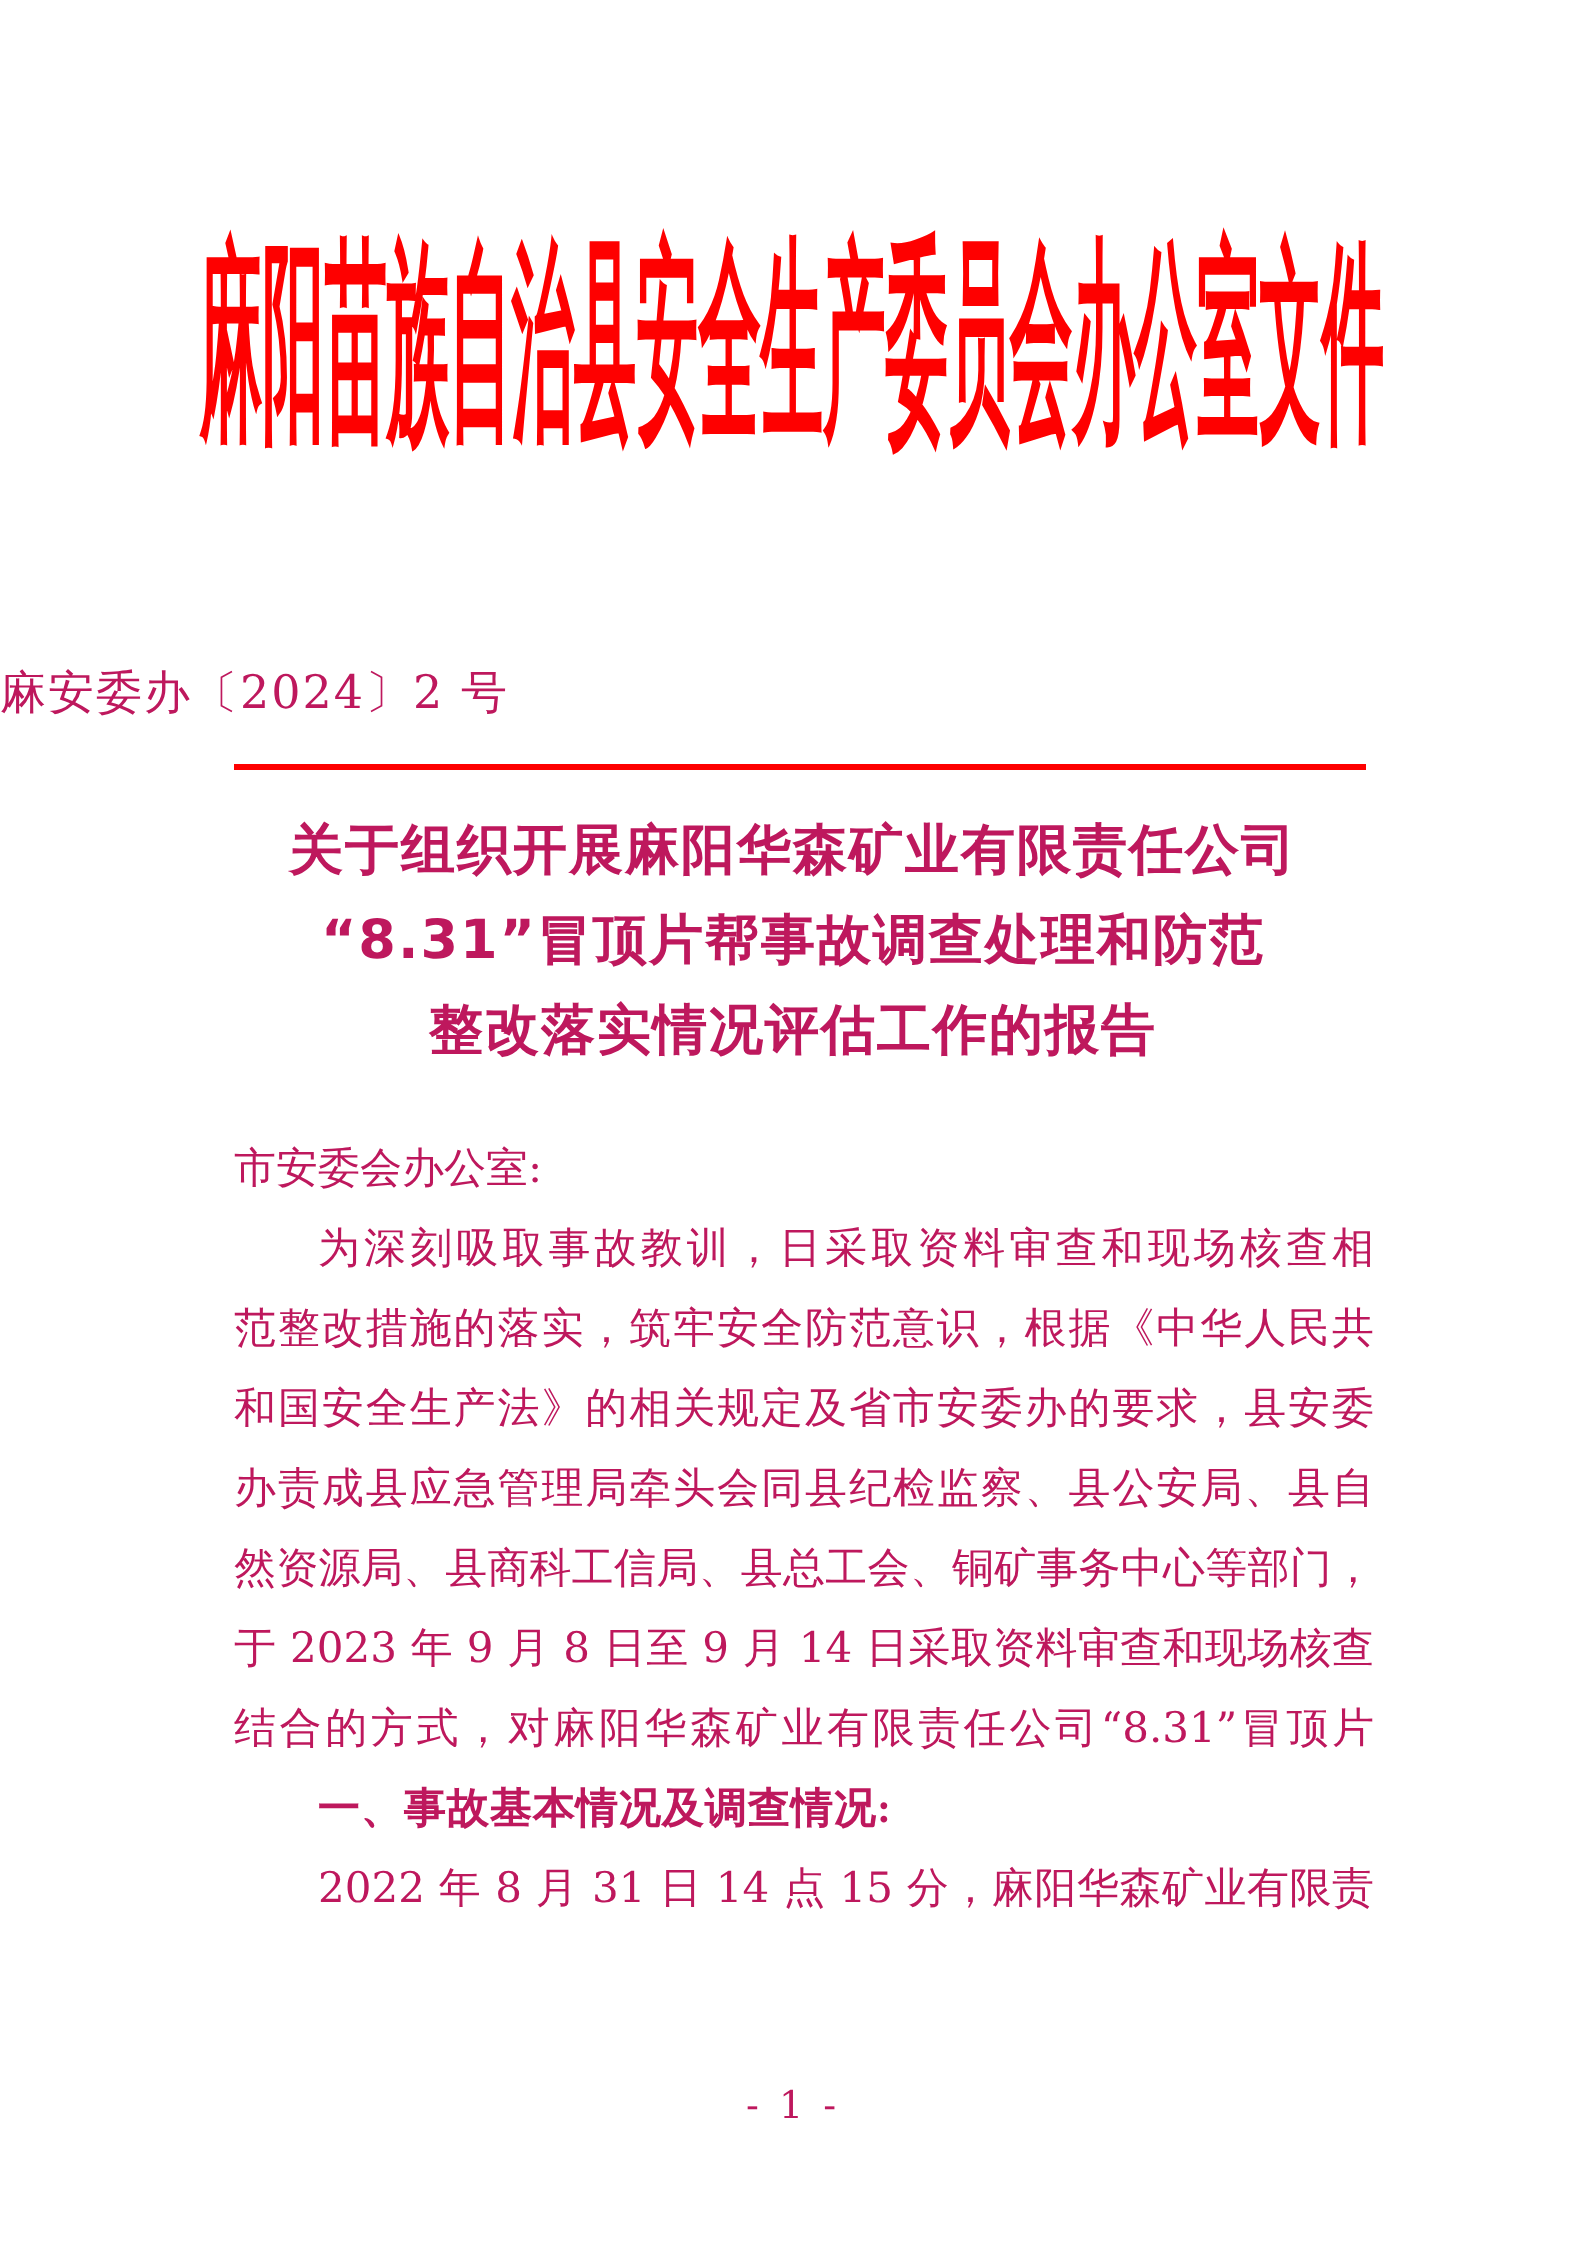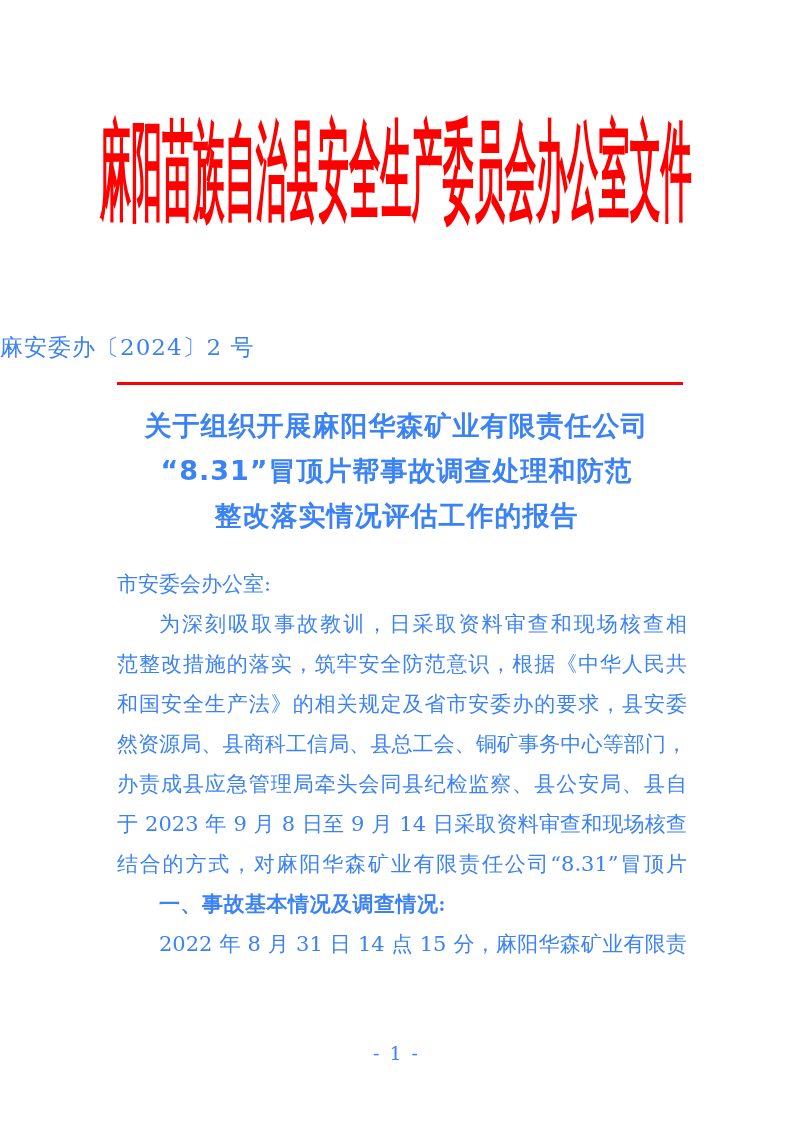--- a/index.html
+++ b/index.html
@@ -3,21 +3,21 @@
 <meta charset="utf-8">
 <style>
   html,body{margin:0;padding:0;background:#e8e8e8;}
   .page{
     position:relative;
     width:793px;height:1122px;
     margin:0 auto;
     background:#ffffff;
     overflow:hidden;
     font-family:"DejaVu Serif","Liberation Serif",serif;
-    color:#3b82f6;
+    color:#be185d;
   }
   .banner{position:absolute;top:0;left:0;width:793px;height:235px;}
   .banner svg{display:block;}
   .banner text{
     font-family:"DejaVu Serif","Liberation Serif",serif;
     font-weight:bold;
   }
   .doc-number{
     position:absolute;top:334px;left:0;width:793px;
     text-align:left;
@@ -84,22 +84,22 @@
       <div class="title-line">“8.31”冒顶片帮事故调查处理和防范</div>
       <div class="title-line">整改落实情况评估工作的报告</div>
     </div>
 
   <div class="body-text">
 
   <div class="body-line">市安委会办公室:</div>
       <div class="body-line indent fill">为深刻吸取事故教训，日采取资料审查和现场核查相</div>
       <div class="body-line fill">范整改措施的落实，筑牢安全防范意识，根据《中华人民共</div>
       <div class="body-line fill">和国安全生产法》的相关规定及省市安委办的要求，县安委</div>
+      <div class="body-line fill">办责成县应急管理局牵头会同县纪检监察、县公安局、县自</div>
       <div class="body-line fill">然资源局、县商科工信局、县总工会、铜矿事务中心等部门，</div>
-      <div class="body-line fill">办责成县应急管理局牵头会同县纪检监察、县公安局、县自</div>
       <div class="body-line fill">于 2023 年 9 月 8 日至 9 月 14 日采取资料审查和现场核查相</div>
       <div class="body-line fill">结合的方式，对麻阳华森矿业有限责任公司“8.31”冒顶片</div>
       <div class="body-line indent bold">一、事故基本情况及调查情况:</div>
       <div class="body-line indent fill">2022 年 8 月 31 日 14 点 15 分，麻阳华森矿业有限责任</div>
     </div>
 
   <div class="page-footer">- 1 -</div>
 
 </div>
 

